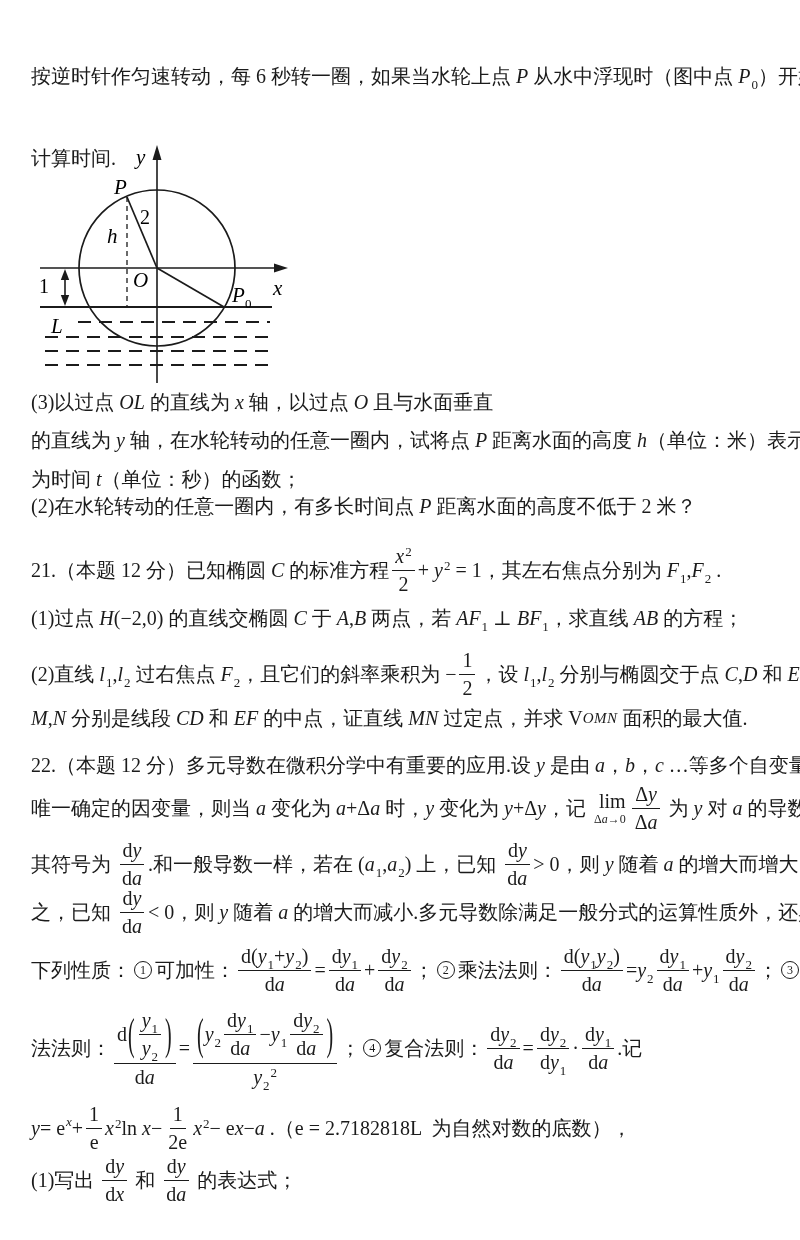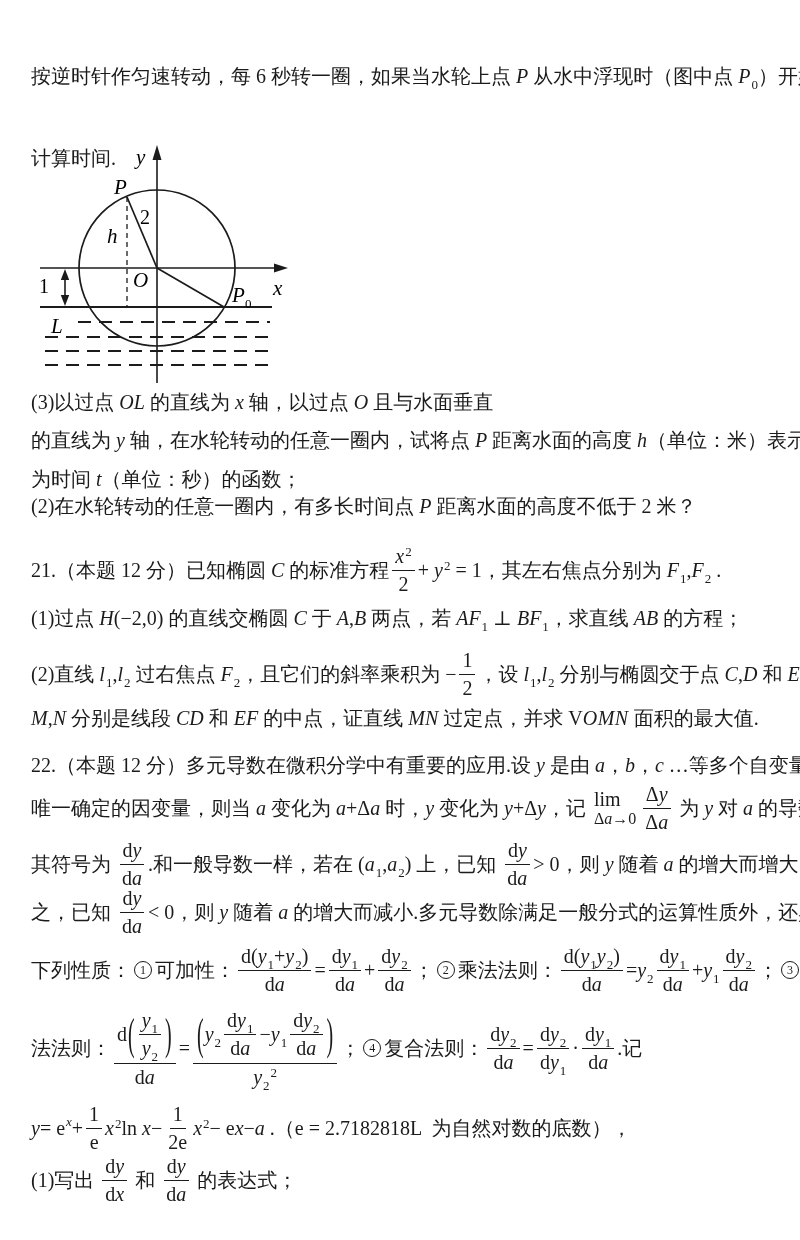--- a/index.html
+++ b/index.html
@@ -12,26 +12,26 @@
     white-space:pre;font-size:20px;line-height:1.25;
   }
   .rm{font-style:normal;}
   .it{font-style:italic;}
   .sub{font-size:13px;display:inline-block;transform:translateY(6px);margin-left:1px;line-height:1;}
   .sup{font-size:13px;display:inline-block;transform:translateY(-7px);margin-left:1px;line-height:1;}
   .frac{display:inline-flex;flex-direction:column;align-items:center;margin:0 3px;text-align:center;}
   .fr-n,.fr-d{display:flex;align-items:center;justify-content:center;padding:1px 3px;line-height:1.1;white-space:pre;}
   .fr-n{border-bottom:1.6px solid #1b1b1b;padding-bottom:3px;}
   .fr-d{padding-top:2px;}
-  .lim{display:inline-flex;flex-direction:column;align-items:flex-start;margin:0 3px;line-height:1;}
+  .lim{display:inline-flex;flex-direction:column;align-items:flex-end;margin:0 3px;line-height:1;}
   .lim-t{font-size:20px;}
-  .lim-u{font-size:16px;margin-top:2px;white-space:pre;}
+  .lim-u{font-size:12px;margin-top:2px;white-space:pre;}
   .circ{display:inline-flex;flex:none;width:16px;height:16px;border:1.3px solid #1b1b1b;border-radius:50%;
         align-items:center;justify-content:center;font-size:12px;line-height:1;margin:0 3px;}
-  .smit{font-style:italic;font-size:20px;letter-spacing:0.5px;}
+  .smit{font-style:italic;font-size:15px;letter-spacing:0.5px;}
   .bigp{display:inline-block;transform:scaleY(var(--sy,2.2));font-weight:300;margin:0 1px;}
   .fig{position:absolute;left:30px;top:140px;}
   .fig text{font-family:"Liberation Serif","DejaVu Serif",serif;}
   .fig .ital{font-style:italic;}
 </style>
 </head>
 <body>
 
 <div class="page">
 

